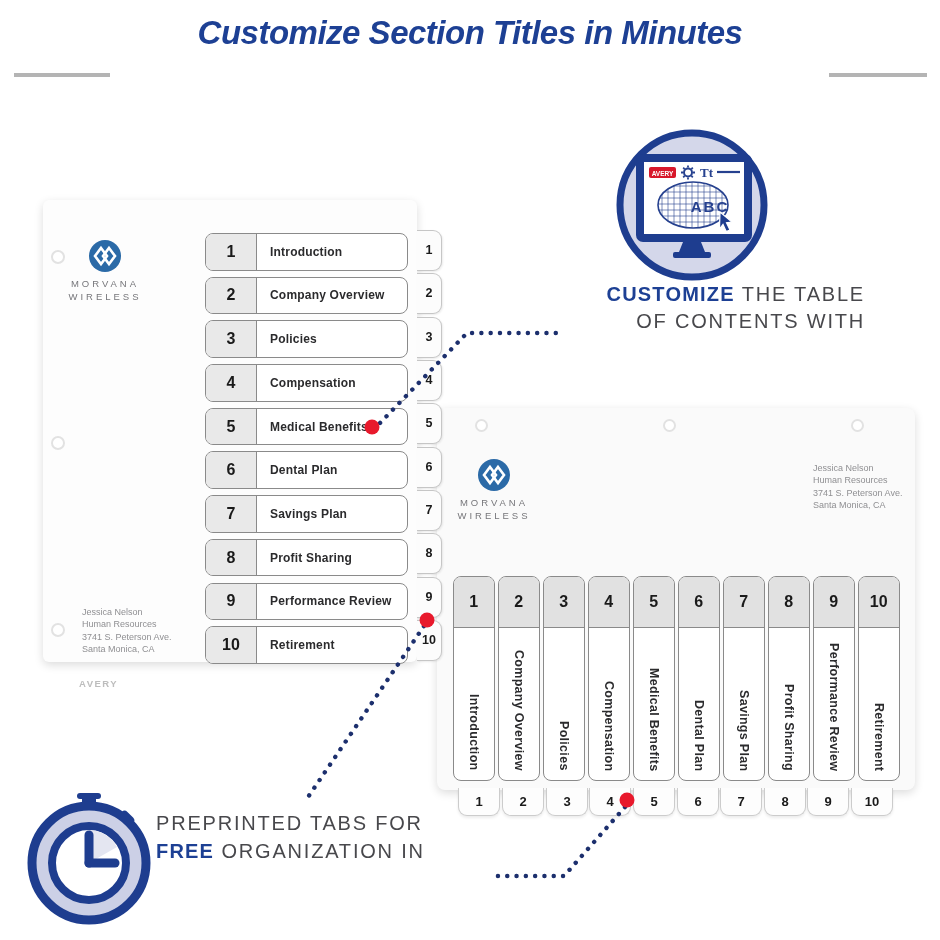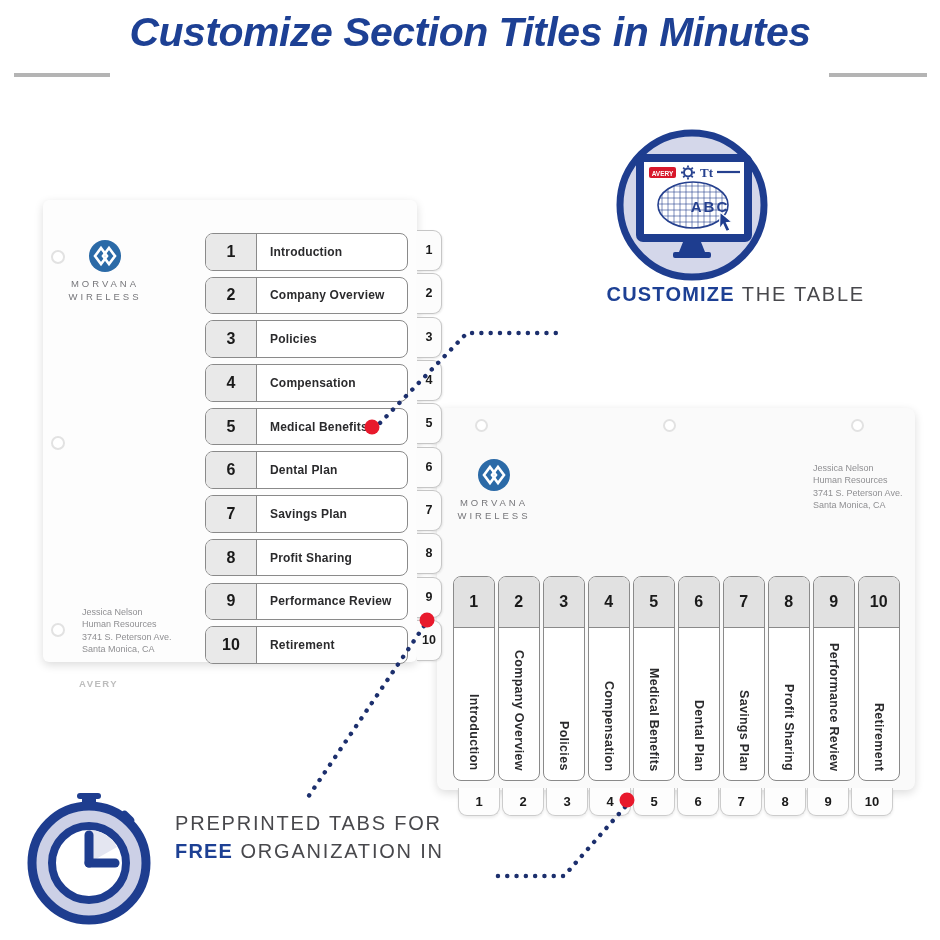--- a/index.html
+++ b/index.html
@@ -5,21 +5,21 @@
   html,body{margin:0;padding:0;}
   body{
     width:940px;height:940px;position:relative;overflow:hidden;
     background:#ffffff;
     font-family:"Liberation Sans", sans-serif;
     -webkit-font-smoothing:antialiased;
   }
   
   .headline{position:absolute;left:0;top:10px;width:940px;text-align:center;z-index:3;}
   .headline .hl{
-    font-style:italic;font-weight:bold;font-size:41px;line-height:45px;
+    font-style:italic;font-weight:bold;font-size:33px;line-height:45px;
     letter-spacing:-0.5px;color:var(--accent-blue,#1d4094);
   }
   .rule{position:absolute;top:73px;height:4px;background:#b4b4b4;z-index:2;}
   .rule.left{left:14px;width:96px;}
   .rule.right{right:13px;width:98px;}
 
   
   .sheet{position:absolute;background:#fdfdfd;box-shadow:0 3px 10px rgba(0,0,0,.14);}
   .portrait{left:43px;top:200px;width:374px;height:462px;border-radius:6px;z-index:4;}
   .hole{position:absolute;width:14px;height:14px;border-radius:50%;
@@ -61,21 +61,21 @@
     font-size:12.5px;font-weight:bold;color:#2b2b2d;letter-spacing:.3px;}
   .l-tab{position:absolute;top:380px;height:28px;width:42px;background:#fdfdfd;
     border:1px solid #cccccc;border-top:none;border-radius:0 0 9px 9px;
     box-shadow:0 2px 3px rgba(0,0,0,.08);
     display:flex;align-items:center;justify-content:center;
     font-size:13px;font-weight:bold;color:#1a1a1a;box-sizing:border-box;}
 
   
   .callout{color:#48484c;font-size:20px;letter-spacing:1.8px;line-height:26.5px;}
   .customize-callout{position:absolute;left:520px;top:281px;width:345px;text-align:right;z-index:3;}
-  .speed-callout{position:absolute;left:175px;top:809px;width:330px;text-align:left;
+  .speed-callout{position:absolute;left:156px;top:809px;width:330px;text-align:left;
     line-height:28px;z-index:3;}
   .strong-blue{font-weight:bold;color:var(--accent-blue,#1f4c9c);letter-spacing:1.2px;}
   .strong-red{font-weight:bold;color:var(--accent-red,#e11b2d);letter-spacing:1.2px;}
 
   
   .badge{position:absolute;z-index:3;}
   .monitor-badge{left:614px;top:128px;}
   .clock-badge{left:22px;top:793px;}
 
   
@@ -317,20 +317,21 @@
   </g>
   <path d="M106 84 L118 94 L112.5 94.8 L116 102 L112.2 103.6 L109 96.5 L105.5 101 Z" fill="#1e3d8f" stroke="#ffffff" stroke-width="1.2"></path>
   <path d="M69 114 L87 114 L91 124 L65 124 Z" fill="#1e3d8f"></path>
   <rect x="59" y="124" width="38" height="6" rx="2" fill="#1e3d8f"></rect>
 </svg>
 
 <div class="callout customize-callout">
   <div>
     <span class="strong-blue">CUSTOMIZE</span><span> THE TABLE</span>
   </div>
+  <div>OF CONTENTS WITH</div>
 </div>
 
 <svg class="badge clock-badge" width="136" height="136" viewBox="0 0 136 136">
   <rect x="60" y="2" width="14" height="12" fill="#1e3d8f"></rect>
   <rect x="55" y="0" width="24" height="6" rx="3" fill="#1e3d8f"></rect>
   <g transform="rotate(45 104 26)">
       <rect x="96" y="20" width="16" height="11" rx="4" fill="#1e3d8f"></rect>
     </g>
   <circle cx="67" cy="70" r="57" fill="#ccd0e6" stroke="#1e3d8f" stroke-width="9"></circle>
   <circle cx="67" cy="70" r="37" fill="#ffffff" stroke="#1e3d8f" stroke-width="8"></circle>

